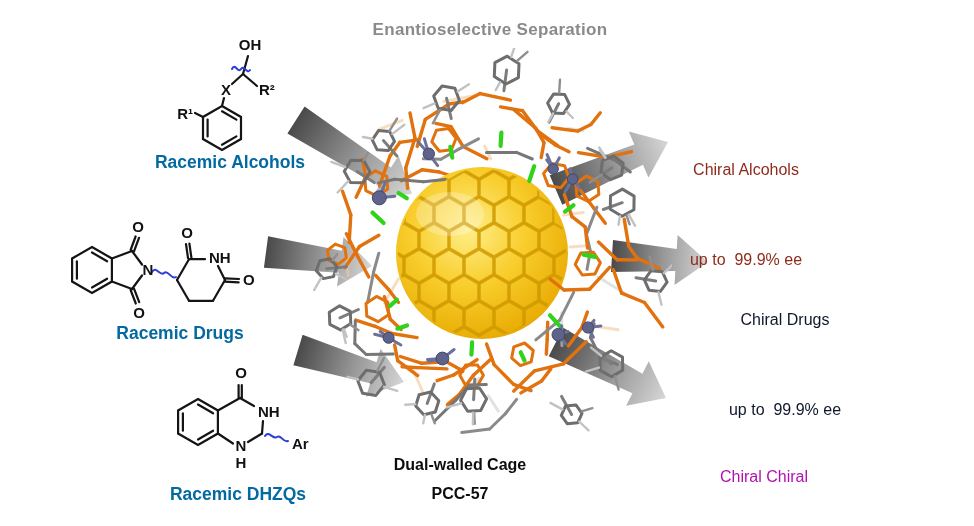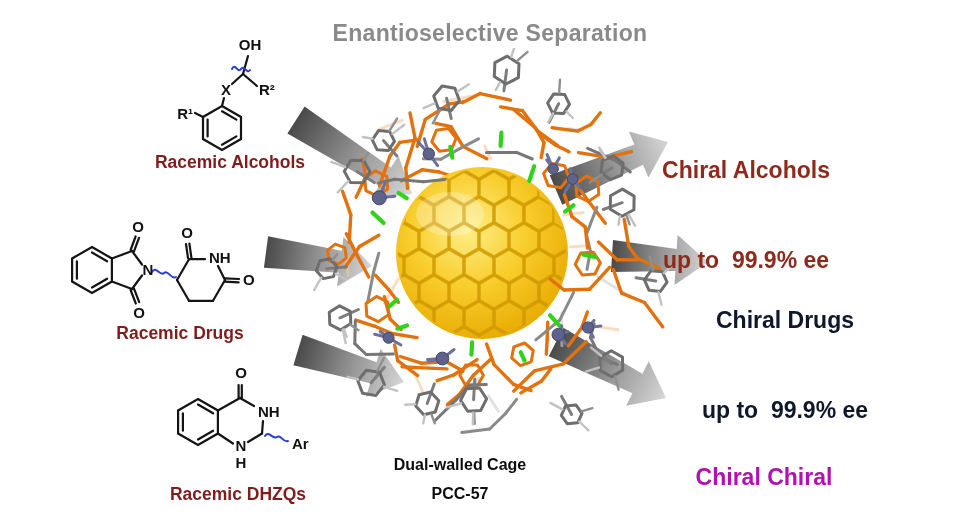--- a/index.html
+++ b/index.html
@@ -4,26 +4,26 @@
 <style>
   *{box-sizing:border-box}
   html,body{margin:0;padding:0;background:#ffffff}
   .stage{position:relative;width:974px;height:526px;background:#fff;overflow:hidden;
          font-family:"Liberation Sans","DejaVu Sans",sans-serif}
   .layer{position:absolute;left:0;top:0}
   #arrows-layer{z-index:1}
   .struct{position:absolute;z-index:2}
   #cage-svg{position:absolute;left:292px;top:48px;z-index:3}
   .title{position:absolute;z-index:5;left:280px;top:20px;width:420px;text-align:center;
-         font-weight:bold;font-size:23px;color:#8a8a8a;letter-spacing:.3px}
-  .caption{position:absolute;z-index:5;font-weight:bold;font-size:17.5px;color:#7f1d1d;text-align:center}
+         font-weight:bold;font-size:17px;color:#8a8a8a;letter-spacing:.3px}
+  .caption{position:absolute;z-index:5;font-weight:bold;font-size:17.5px;color:#0369a1;text-align:center}
   .cagecap{position:absolute;z-index:5;left:330px;top:450px;width:260px;text-align:center;
            font-weight:bold;font-size:16px;line-height:29px;color:#0d0d0d}
-  .product{position:absolute;z-index:5;width:220px;text-align:center;font-weight:bold;
-           font-size:23px;line-height:30px;white-space:pre}
+  .product{position:absolute;z-index:5;width:220px;text-align:center;font-weight:normal;
+           font-size:16px;line-height:30px;white-space:pre}
   .atom{font-weight:bold;font-size:15px;fill:#111}
   .bond{stroke:#141414;stroke-width:2.2;stroke-linecap:round;fill:none}
   .wavy{stroke:#2b3fd6;stroke-width:2;fill:none;stroke-linecap:round}
 </style>
 </head>
 <body>
 
 <div class="stage">
 
   <svg id="arrows-layer" class="layer" width="974" height="526">

